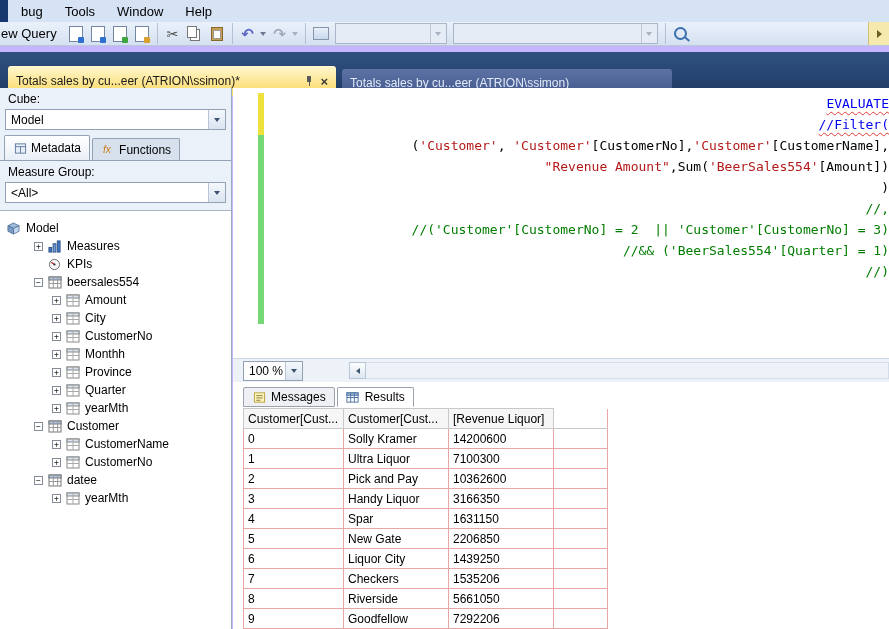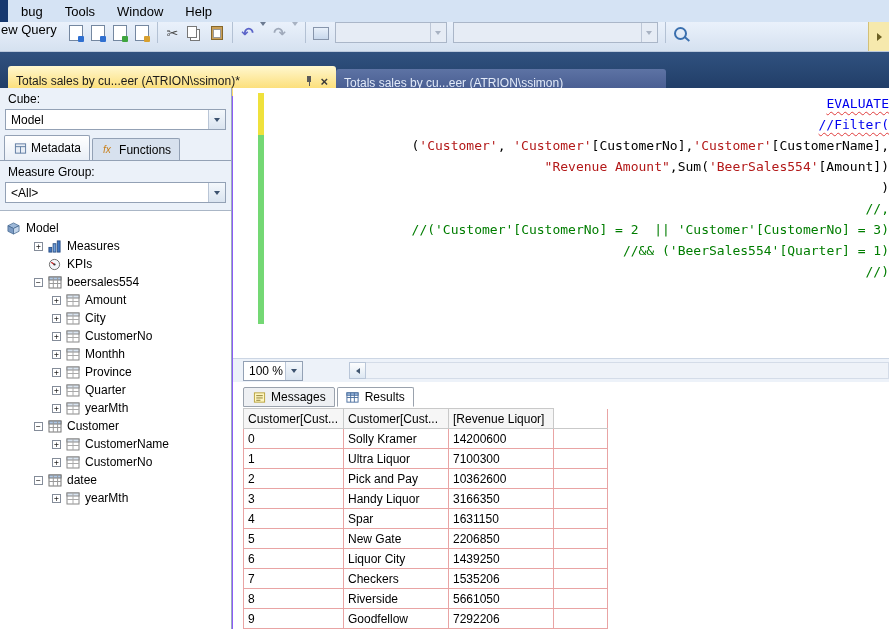--- a/index.html
+++ b/index.html
@@ -1,26 +1,26 @@
 <!DOCTYPE html>
 <html><head>
 <meta charset="utf-8">
 <style>
   html,body{margin:0;padding:0;background:#fff;}
-  .screen{position:relative;width:889px;height:629px;background:#8b5cf6;overflow:hidden;
+  .screen{position:relative;width:889px;height:629px;background:#c4b5fd;overflow:hidden;
           font-family:"Liberation Sans","DejaVu Sans",sans-serif;font-size:12px;color:#000;}
 
   
   .menubar{position:absolute;top:0;left:0;right:0;height:22px;background:#d5e3f4;display:flex;align-items:center;}
   .win-edge{width:8px;align-self:stretch;background:#16386f;margin-right:2px;}
   .menu-item{padding:3px 11px;font-size:13px;cursor:default;}
 
   
-  .toolbar{position:absolute;top:22px;left:0;right:0;height:30px;background:linear-gradient(#eaf1fb,#d5e1f0);
-           border-bottom:1px solid #bac8dc;display:flex;align-items:flex-start;box-sizing:border-box;}
+  .toolbar{position:absolute;top:22px;left:0;right:0;height:24px;background:linear-gradient(#eaf1fb,#d5e1f0);
+           border-bottom:1px solid #bac8dc;display:flex;align-items:center;box-sizing:border-box;}
   .nq-label{font-size:13px;margin:0 8px 0 1px;white-space:nowrap;}
   .tbi{width:22px;height:22px;display:flex;align-items:center;justify-content:center;flex:0 0 auto;}
   .sep{width:1px;height:21px;background:#b3c1d4;margin:0 4px;flex:0 0 auto;}
   .doc{width:12px;height:14px;background:#fff;border:1px solid #7487a0;position:relative;}
   .doc::after{content:'';position:absolute;right:-2px;bottom:-2px;width:6px;height:6px;border-radius:1px;}
   .doc.b::after{background:#2f6fd0;}
   .doc.g::after{background:#3fa53f;}
   .doc.y::after{background:#d8a02f;}
   .glyph{font-size:14px;color:#4a4a4a;}
   .undo{color:#5a63c8;font-size:15px;font-weight:bold;}
@@ -37,21 +37,21 @@
   .magi::after{content:'';position:absolute;width:6px;height:2px;background:#3a6fae;right:-5px;bottom:-2px;transform:rotate(40deg);}
   .tb-right{margin-left:auto;width:20px;align-self:stretch;background:#f6e9ad;border-left:1px solid #d3c077;display:flex;align-items:center;justify-content:center;}
   .tb-right .arr{width:0;height:0;border-top:4px solid transparent;border-bottom:4px solid transparent;border-left:5px solid #6b5f23;}
 
   
   .tabstrip{position:absolute;top:52px;left:0;right:0;height:44px;background:linear-gradient(#30517f,#1e3a63);
             display:flex;align-items:flex-end;padding-left:8px;box-sizing:border-box;}
   .doc-tab{box-sizing:border-box;display:flex;align-items:center;font-size:12px;padding:0 8px;overflow:hidden;white-space:nowrap;}
   .doc-tab.active{width:328px;height:30px;background:linear-gradient(#fff7cf,#fbd75e);border-radius:3px 3px 0 0;color:#1a1a1a;}
   .doc-tab.active .lab{flex:1;overflow:hidden;}
-  .doc-tab.inactive{width:330px;height:27px;background:linear-gradient(#5d73a4,#42568b);border-radius:3px 3px 0 0;color:#e2eaf8;}
+  .doc-tab.inactive{width:330px;height:27px;margin-left:6px;background:linear-gradient(#5d73a4,#42568b);border-radius:3px 3px 0 0;color:#e2eaf8;}
   .pin{width:9px;height:12px;position:relative;margin:0 4px 0 8px;}
   .pin::before{content:'';position:absolute;left:2px;top:1px;width:4px;height:6px;background:#5a5a5a;}
   .pin::after{content:'';position:absolute;left:4px;top:7px;width:1px;height:4px;background:#5a5a5a;}
   .tclose{font-size:13px;font-weight:bold;color:#3a3a3a;margin-left:2px;}
 
   
   .main{position:absolute;top:88px;left:0;right:0;bottom:0;}
 
   
   .left-panel{position:absolute;top:0;left:0;bottom:0;width:232px;background:#ebf1f9;border-right:1px solid #9aabc0;

